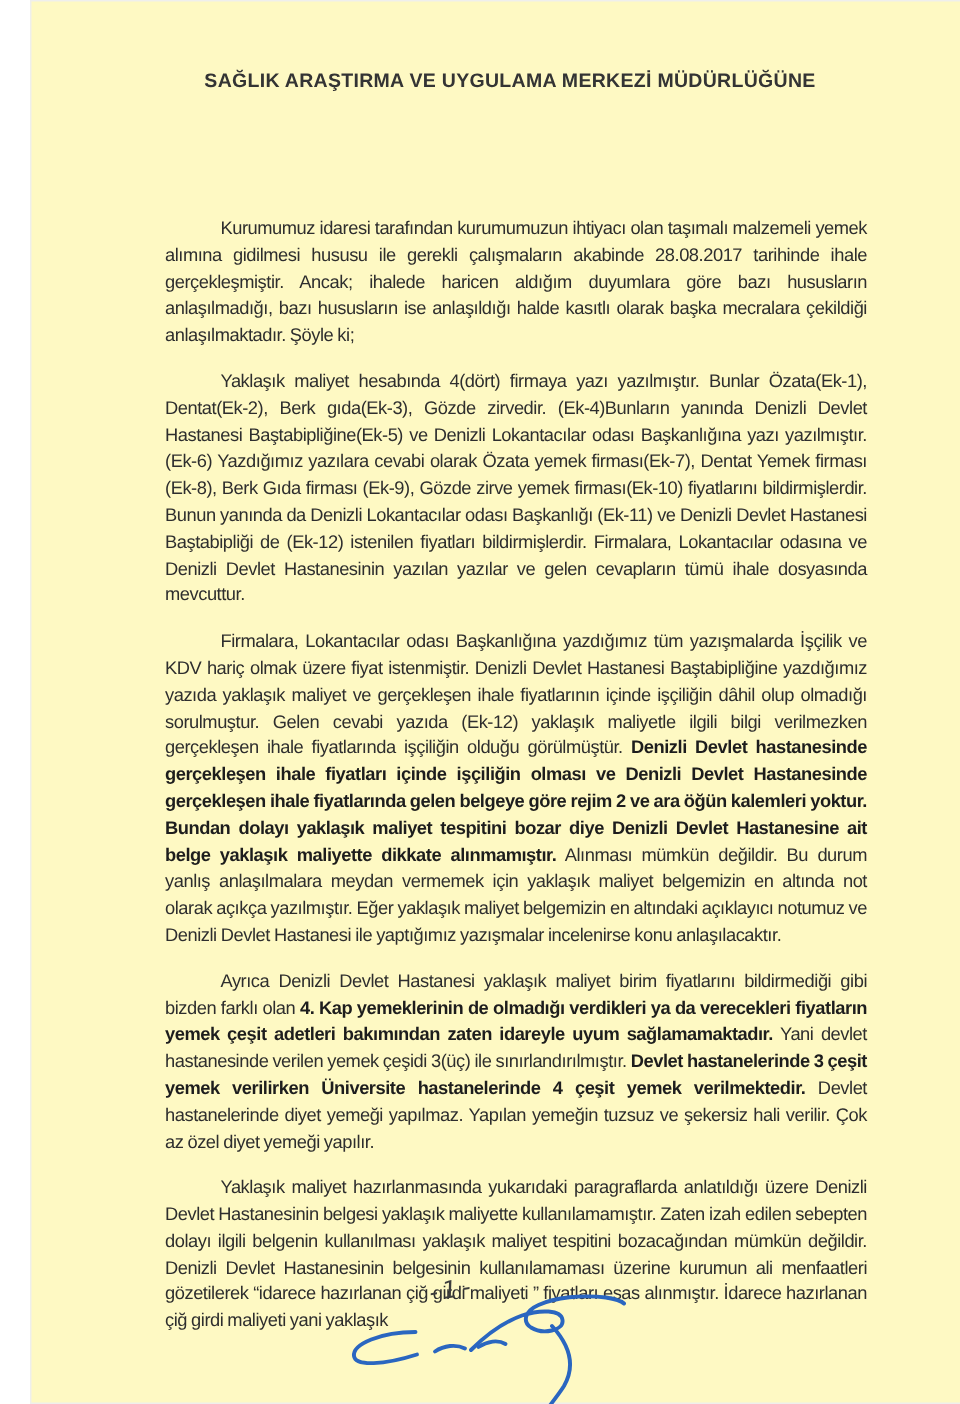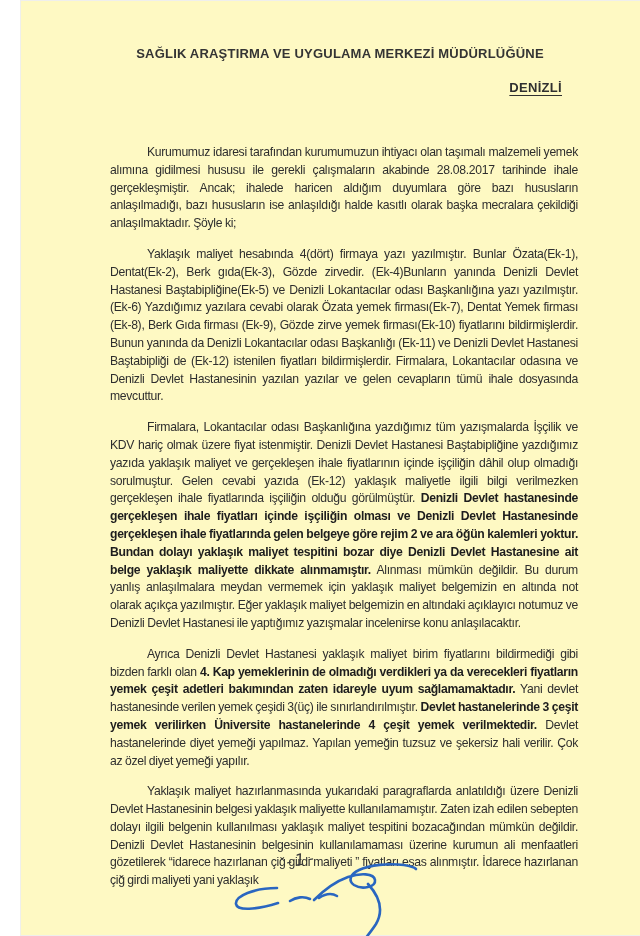--- a/index.html
+++ b/index.html
@@ -53,23 +53,20 @@
 </style>
 </head>
 <body>
 
 <div class="page">
 
   <div class="scanline"></div>
 
   <div class="title">SAĞLIK ARAŞTIRMA VE UYGULAMA MERKEZİ MÜDÜRLÜĞÜNE</div>
 
-  <div class="cityline">
-    <span class="city">DENİZLİ</span>
-  </div>
 
   <div class="docbody">
       <p><span>Kurumumuz idaresi tarafından kurumumuzun ihtiyacı olan taşımalı malzemeli yemek alımına gidilmesi hususu ile gerekli çalışmaların akabinde 28.08.2017 tarihinde ihale gerçekleşmiştir. Ancak; ihalede haricen aldığım duyumlara göre bazı hususların anlaşılmadığı, bazı hususların ise anlaşıldığı halde kasıtlı olarak başka mecralara çekildiği anlaşılmaktadır. Şöyle ki;</span></p>
       <p><span>Yaklaşık maliyet hesabında 4(dört) firmaya yazı yazılmıştır. Bunlar Özata(Ek-1), Dentat(Ek-2), Berk gıda(Ek-3), Gözde zirvedir. (Ek-4)Bunların yanında Denizli Devlet Hastanesi Baştabipliğine(Ek-5) ve Denizli Lokantacılar odası Başkanlığına yazı yazılmıştır. (Ek-6) Yazdığımız yazılara cevabi olarak Özata yemek firması(Ek-7), Dentat Yemek firması (Ek-8), Berk Gıda firması (Ek-9), Gözde zirve yemek firması(Ek-10) fiyatlarını bildirmişlerdir. Bunun yanında da Denizli Lokantacılar odası Başkanlığı (Ek-11) ve Denizli Devlet Hastanesi Baştabipliği de (Ek-12) istenilen fiyatları bildirmişlerdir. Firmalara, Lokantacılar odasına ve Denizli Devlet Hastanesinin yazılan yazılar ve gelen cevapların tümü ihale dosyasında mevcuttur.</span></p>
       <p><span>Firmalara, Lokantacılar odası Başkanlığına yazdığımız tüm yazışmalarda İşçilik ve KDV hariç olmak üzere fiyat istenmiştir. Denizli Devlet Hastanesi Baştabipliğine yazdığımız yazıda yaklaşık maliyet ve gerçekleşen ihale fiyatlarının içinde işçiliğin dâhil olup olmadığı sorulmuştur. Gelen cevabi yazıda (Ek-12) yaklaşık maliyetle ilgili bilgi verilmezken gerçekleşen ihale fiyatlarında işçiliğin olduğu görülmüştür. </span><b>Denizli Devlet hastanesinde gerçekleşen ihale fiyatları içinde işçiliğin olması ve Denizli Devlet Hastanesinde gerçekleşen ihale fiyatlarında gelen belgeye göre rejim 2 ve ara öğün kalemleri yoktur. Bundan dolayı yaklaşık maliyet tespitini bozar diye Denizli Devlet Hastanesine ait belge yaklaşık maliyette dikkate alınmamıştır.</b><span> Alınması mümkün değildir. Bu durum yanlış anlaşılmalara meydan vermemek için yaklaşık maliyet belgemizin en altında not olarak açıkça yazılmıştır. Eğer yaklaşık maliyet belgemizin en altındaki açıklayıcı notumuz ve Denizli Devlet Hastanesi ile yaptığımız yazışmalar incelenirse konu anlaşılacaktır.</span></p>
       <p><span>Ayrıca Denizli Devlet Hastanesi yaklaşık maliyet birim fiyatlarını bildirmediği gibi bizden farklı olan </span><b>4. Kap yemeklerinin de olmadığı verdikleri ya da verecekleri fiyatların yemek çeşit adetleri bakımından zaten idareyle uyum sağlamamaktadır.</b><span> Yani devlet hastanesinde verilen yemek çeşidi 3(üç) ile sınırlandırılmıştır. </span><b>Devlet hastanelerinde 3 çeşit yemek verilirken Üniversite hastanelerinde 4 çeşit yemek verilmektedir.</b><span> Devlet hastanelerinde diyet yemeği yapılmaz. Yapılan yemeğin tuzsuz ve şekersiz hali verilir. Çok az özel diyet yemeği yapılır.</span></p>
       <p><span>Yaklaşık maliyet hazırlanmasında yukarıdaki paragraflarda anlatıldığı üzere Denizli Devlet Hastanesinin belgesi yaklaşık maliyette kullanılamamıştır. Zaten izah edilen sebepten dolayı ilgili belgenin kullanılması yaklaşık maliyet tespitini bozacağından mümkün değildir. Denizli Devlet Hastanesinin belgesinin kullanılamaması üzerine kurumun ali menfaatleri gözetilerek “idarece hazırlanan çiğ girdi maliyeti ” fiyatları esas alınmıştır. İdarece hazırlanan çiğ girdi maliyeti yani yaklaşık</span></p>
     </div>
 
   <div class="pagenum">-1-</div>

